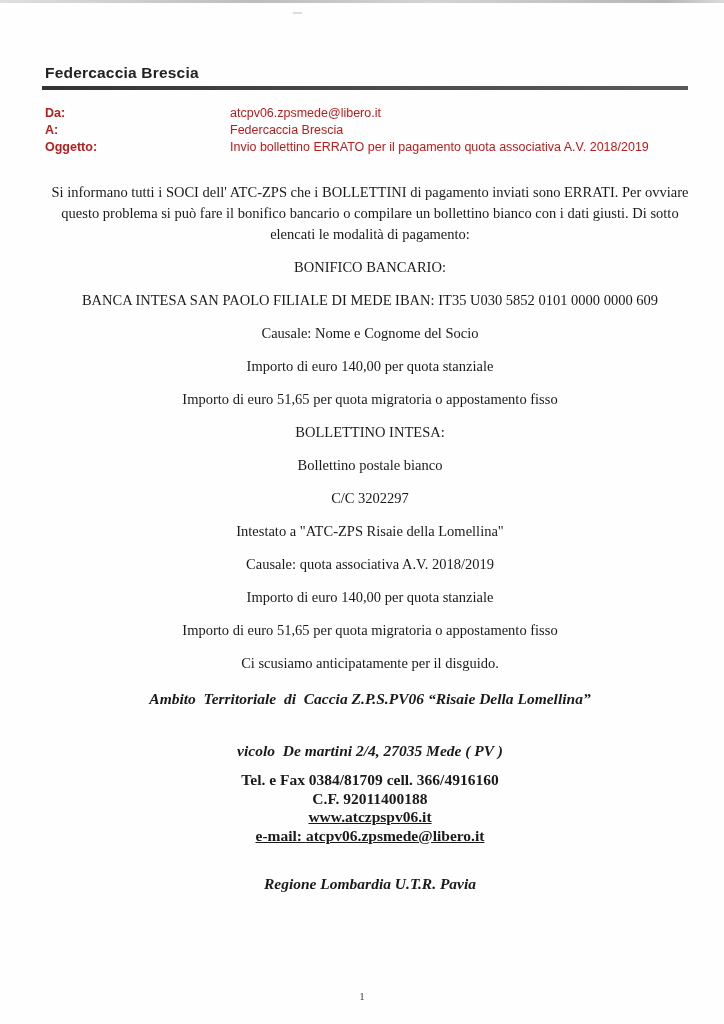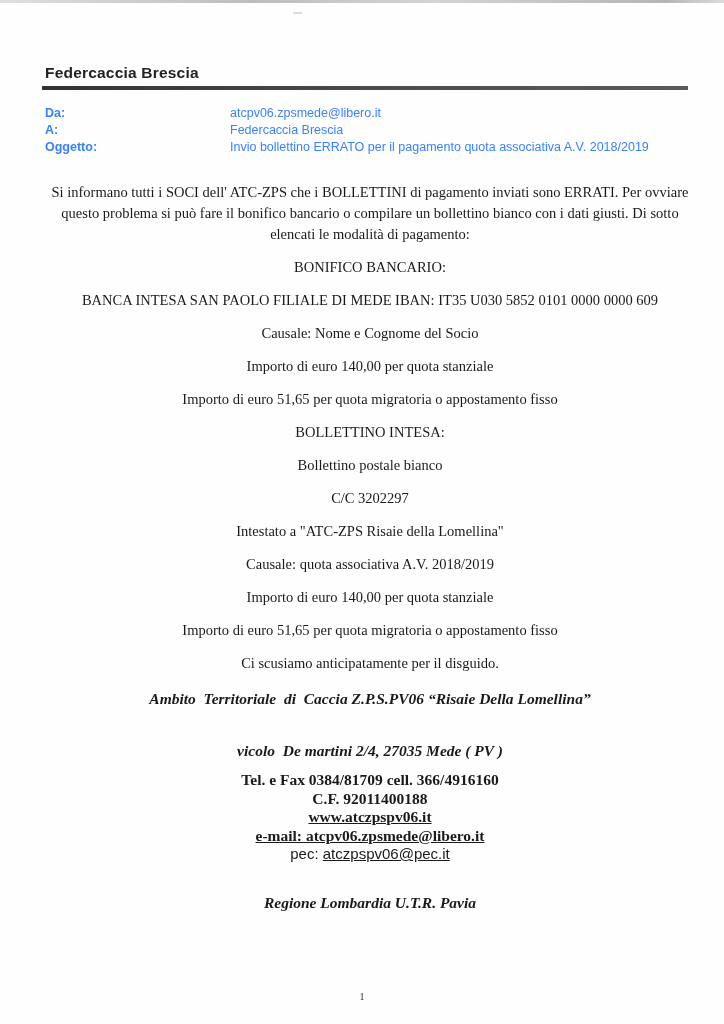--- a/index.html
+++ b/index.html
@@ -36,21 +36,21 @@
   .title-rule {
     height: 4px;
     background: linear-gradient(to right, #333333, #4d4d4d 55%, #5a5a5a);
     margin: 4px 0 0 -3px;
     width: 646px;
   }
   .mail-header {
     margin-top: 15px;
     font-family: "Liberation Sans", sans-serif;
     font-size: 12.5px;
-    color: #3b82f6;
+    color: #b91c1c;
   }
   .mail-row { display: flex; line-height: 17px; }
   .mail-label { width: 185px; font-weight: bold; flex-shrink: 0; }
   .mail-value { flex: 1; }
 
   
   .body-text {
     margin-top: 26px;
     font-family: "Liberation Serif", serif;
     font-size: 14.5px;
@@ -151,21 +151,20 @@
     </div>
 
     <div class="signature">
       <div class="org-name">Ambito  Territoriale  di  Caccia Z.P.S.PV06 “Risaie Della Lomellina”</div>
       <div class="org-address">vicolo  De martini 2/4, 27035 Mede ( PV )</div>
       <div class="contact-block">
         <span class="contact-line">Tel. e Fax 0384/81709 cell. 366/4916160</span>
         <span class="contact-line">C.F. 92011400188</span>
         <span class="contact-line link-line">www.atczpspv06.it</span>
         <span class="contact-line link-line"><span>e-mail: </span><span>atcpv06.zpsmede@libero.it</span></span>
-        <span class="contact-line pec-line"><span>pec: </span><span class="pec-address">atczpspv06@pec.it</span></span>
       </div>
       <div class="region-line">Regione Lombardia U.T.R. Pavia</div>
     </div>
 
   </div>
 
   <div class="page-number">1</div>
 </div>
 
 </body></html>

